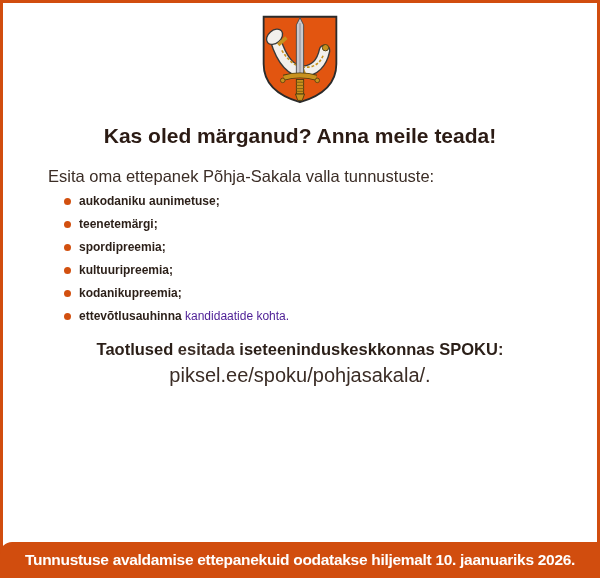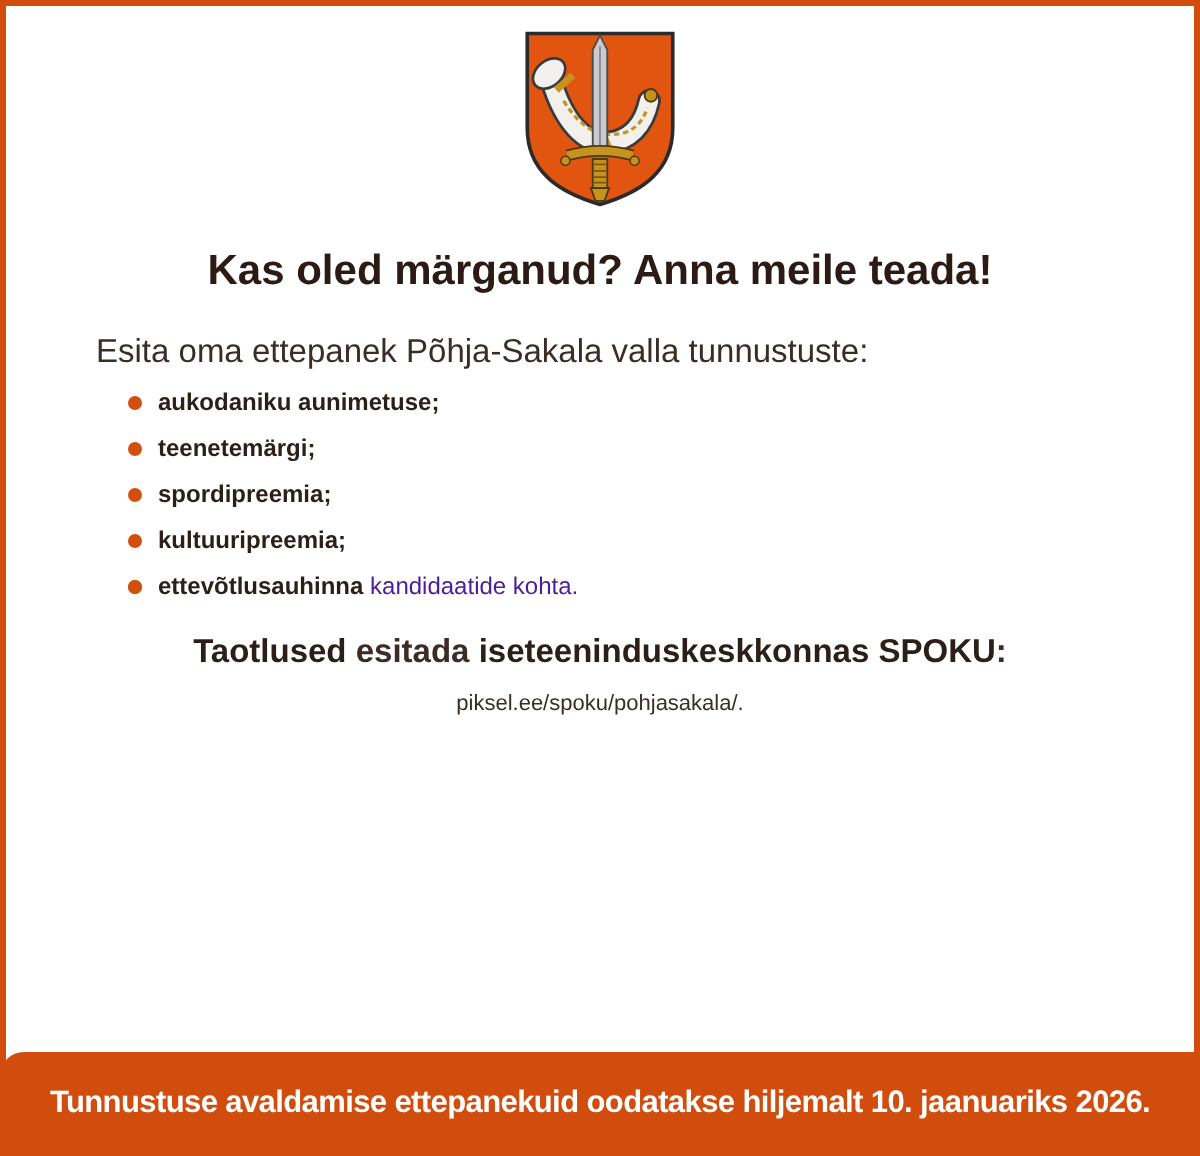--- a/index.html
+++ b/index.html
@@ -67,27 +67,27 @@
     text-align:center;
     font-size:16.5px;
     line-height:19px;
     color:#2B1F18;
   }
   p.submit .bold{ font-weight:bold; }
   p.submit .regular{ font-weight:bold; color:#3B2D26; }
   p.url{
     margin:7px 10px 0;
     text-align:center;
-    font-size:11px;
+    font-size:20px;
     line-height:19px;
     color:#3B2D26;
   }
   .footer{
     position:absolute;left:0;right:0;bottom:0;
-    height:52px;
+    height:36px;
     background:#D14D0E;
     border-top-left-radius:12px;
     display:flex;align-items:center;justify-content:center;
     z-index:6;
     text-align:right;
   }
   .footer span{
     color:#FFFFFF;
     font-weight:bold;
     font-size:15.5px;
@@ -148,21 +148,21 @@
     <li>
       <span class="bullet"></span>
       <span class="bold">spordipreemia;</span><span class="normal"></span>
     </li>
     <li>
       <span class="bullet"></span>
       <span class="bold">kultuuripreemia;</span><span class="normal"></span>
     </li>
     <li>
       <span class="bullet"></span>
-      <span class="normal"></span>
+      <span class="bold">kodanikupreemia;</span><span class="normal"></span>
     </li>
     <li>
       <span class="bullet"></span>
       <span class="bold">ettevõtlusauhinna</span><span class="normal"> kandidaatide kohta.</span>
     </li>
   </ul>
 
   <p class="submit"><span class="bold">Taotlused</span><span class="regular"> esitada </span><span class="bold">iseteeninduskeskkonnas SPOKU</span><span class="regular">:</span></p>
 
   <p class="url">piksel.ee/spoku/pohjasakala/.</p>

